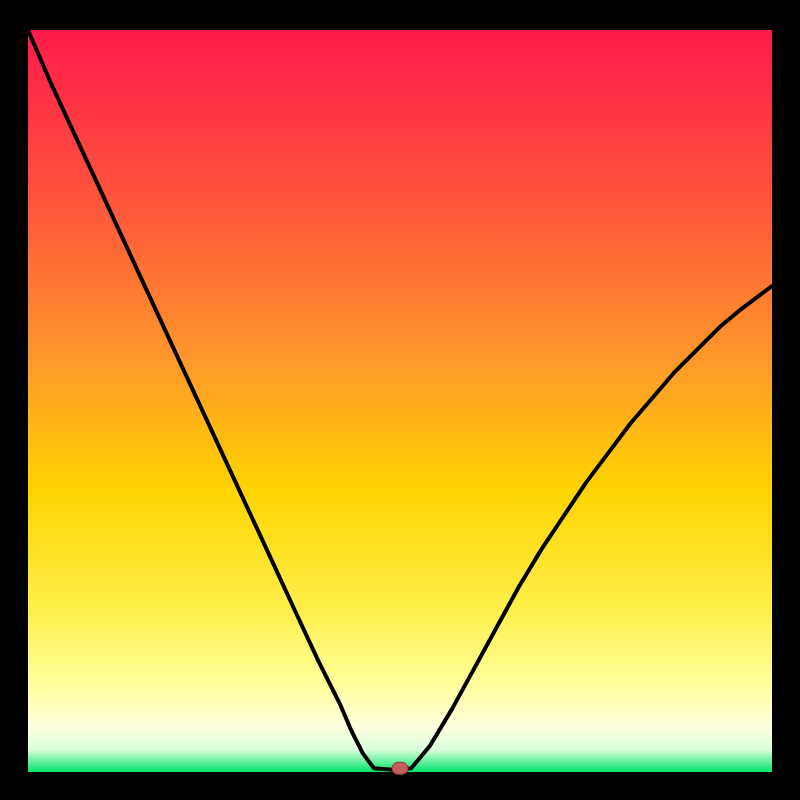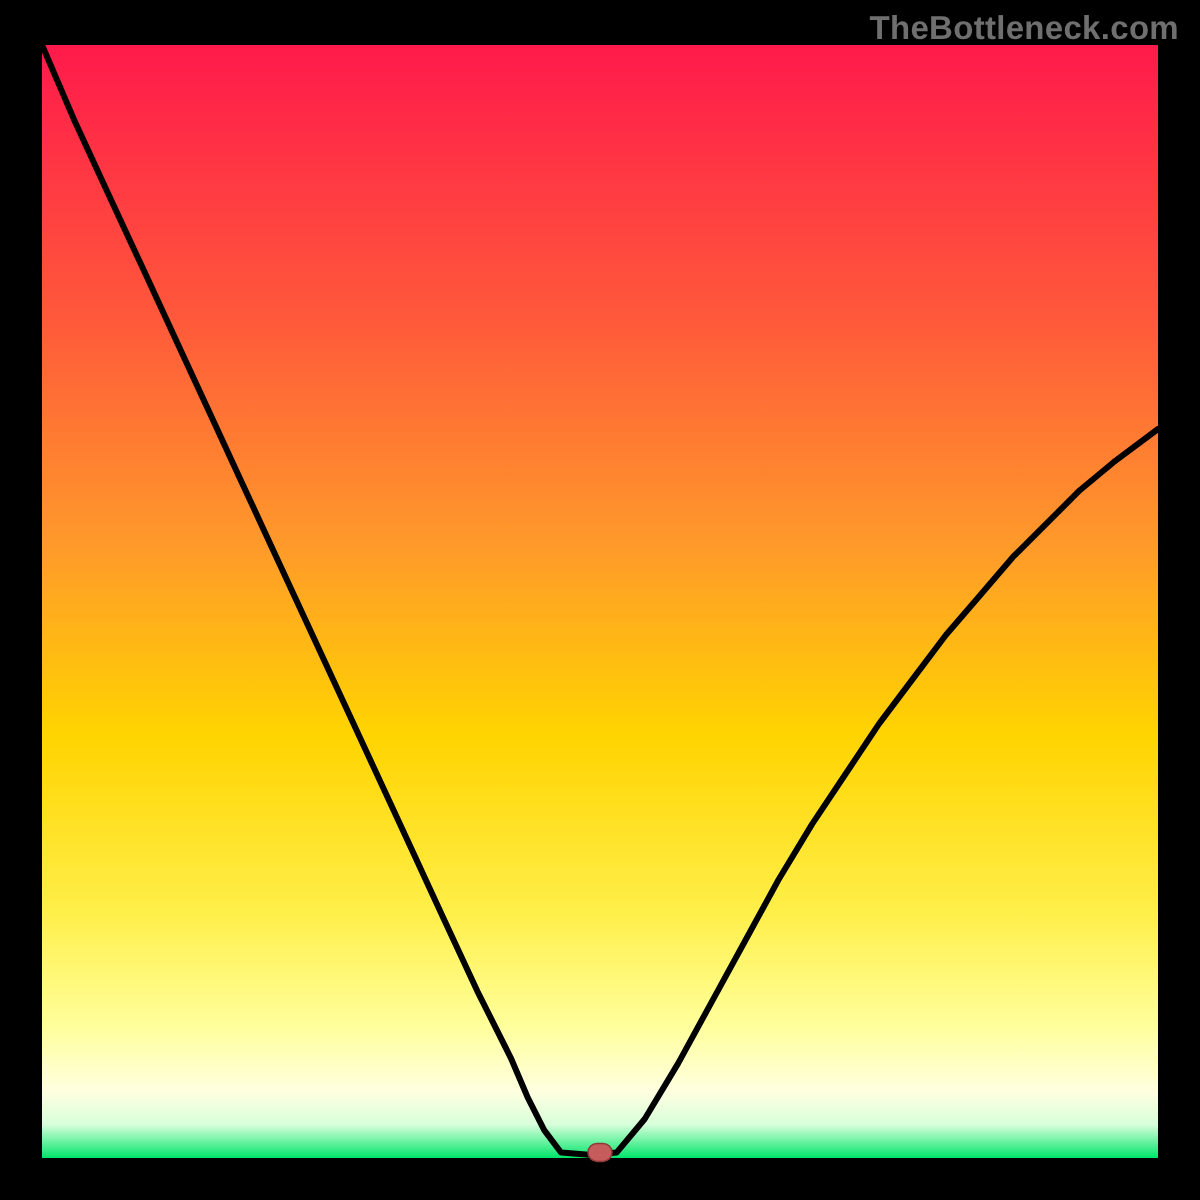--- a/index.html
+++ b/index.html
@@ -36,21 +36,20 @@
     width: 800px;
     height: 800px;
     display: block;
   }
 </style>
 </head>
 <body>
 
 <div class="frame">
 
-  <div class="watermark">TheBottleneck.com</div>
 
   <svg viewBox="0 0 800 800">
     <defs>
       <linearGradient id="bg-grad" x1="0" y1="0" x2="0" y2="1">
         <stop id="g0" offset="0%" stop-color="#ff1a4b"></stop>
         <stop id="g1" offset="25%" stop-color="#ff5a3a"></stop>
         <stop id="g2" offset="45%" stop-color="#ff9a2a"></stop>
         <stop id="g3" offset="62%" stop-color="#ffd400"></stop>
         <stop id="g4" offset="78%" stop-color="#ffef4a"></stop>
         <stop id="g5" offset="88%" stop-color="#ffff9a"></stop>

